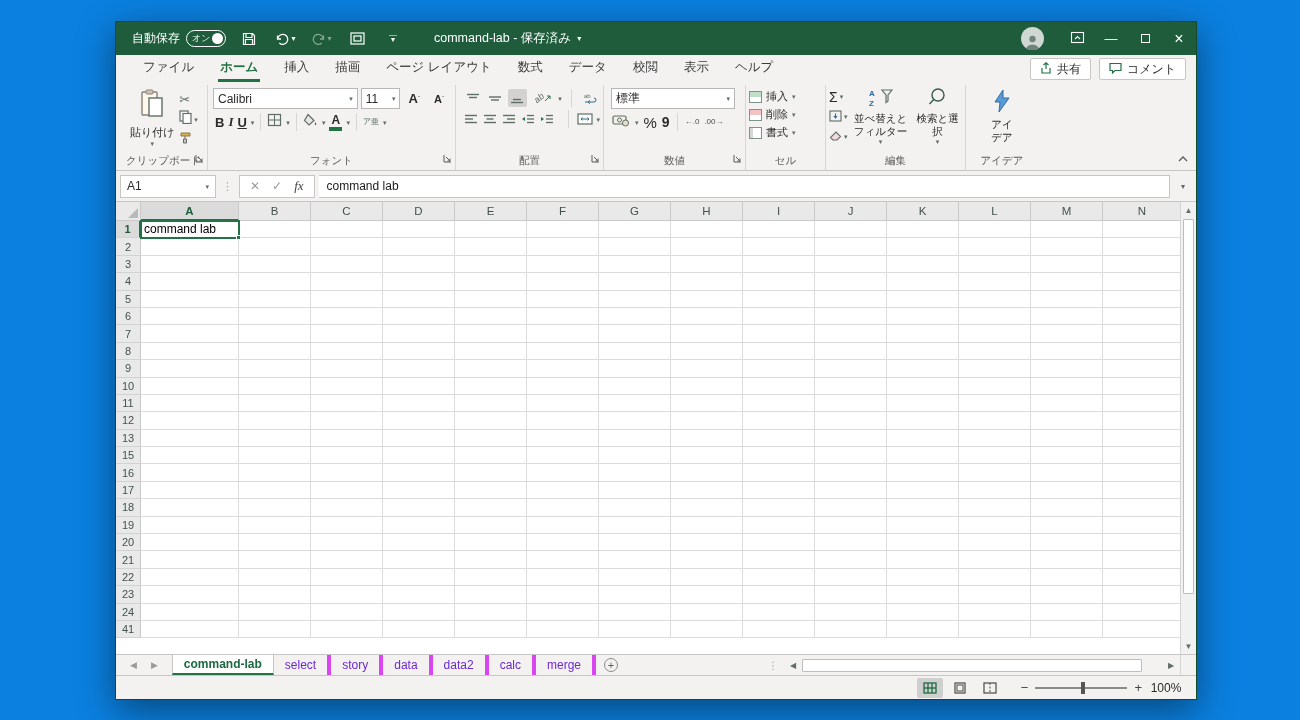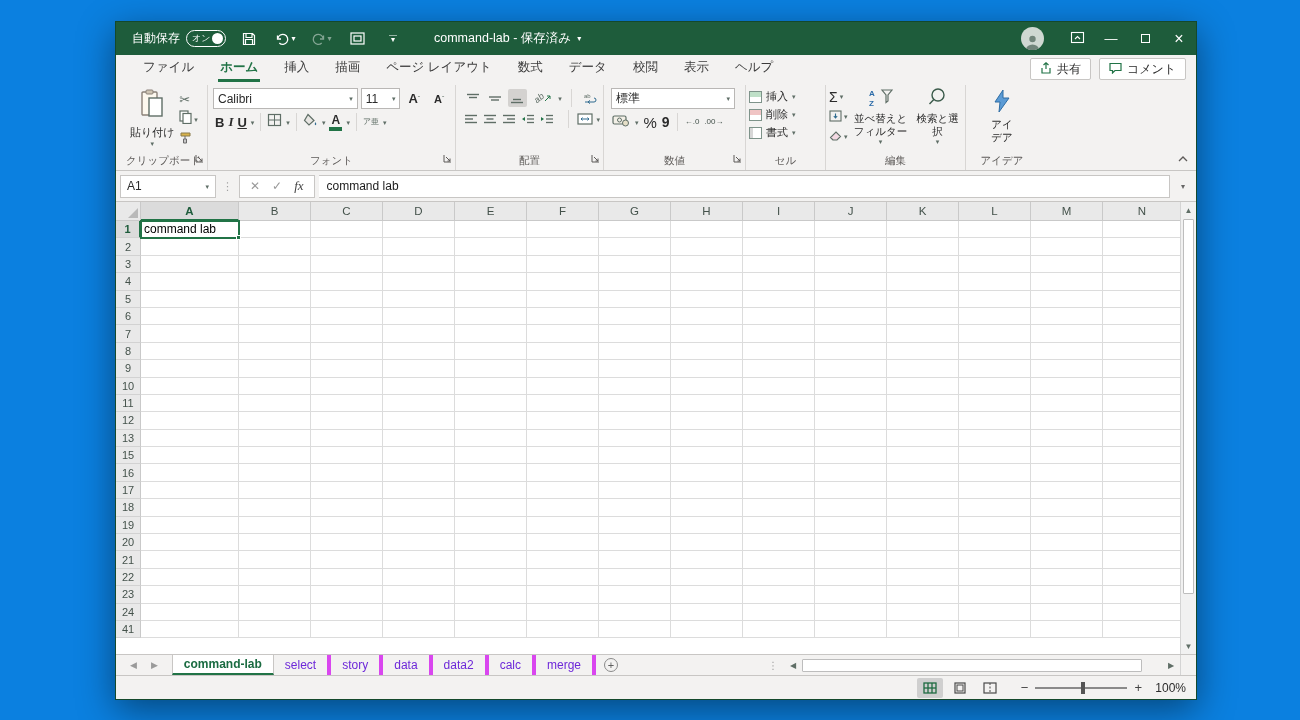--- a/index.html
+++ b/index.html
@@ -129,21 +129,21 @@
   .htrack{flex:1}
   .sb-corner{width:16px;border-left:1px solid #d4d4d4}
 
   
   .statusbar{flex:0 0 24px;background:#f3f2f1;border-top:1px solid #c8c6c4;display:flex;align-items:center;justify-content:flex-end;padding-right:10px;gap:4px}
   .viewbtn{width:26px;height:20px;display:flex;align-items:center;justify-content:center;border-radius:2px}
   .viewbtn.sel{background:#cfcfcf}
   .zoomctl{display:flex;align-items:center;gap:7px;margin-left:14px;color:#333}
   .ztrack{width:92px;height:2px;background:#8a8a8a;position:relative}
   .zthumb{position:absolute;left:46px;top:-5px;width:4px;height:12px;background:#555}
-  .zlabel{font-size:12px;color:#2b2b2b;width:40px;text-align:right}
+  .zlabel{font-size:12px;color:#2b2b2b;width:40px;text-align:center}
   .zsign{font-size:13px;color:#444}
 </style>
 </head>
 <body>
 
 <div class="window">
 
   <div class="titlebar">
     <div class="tb-left">
       <div class="autosave">

